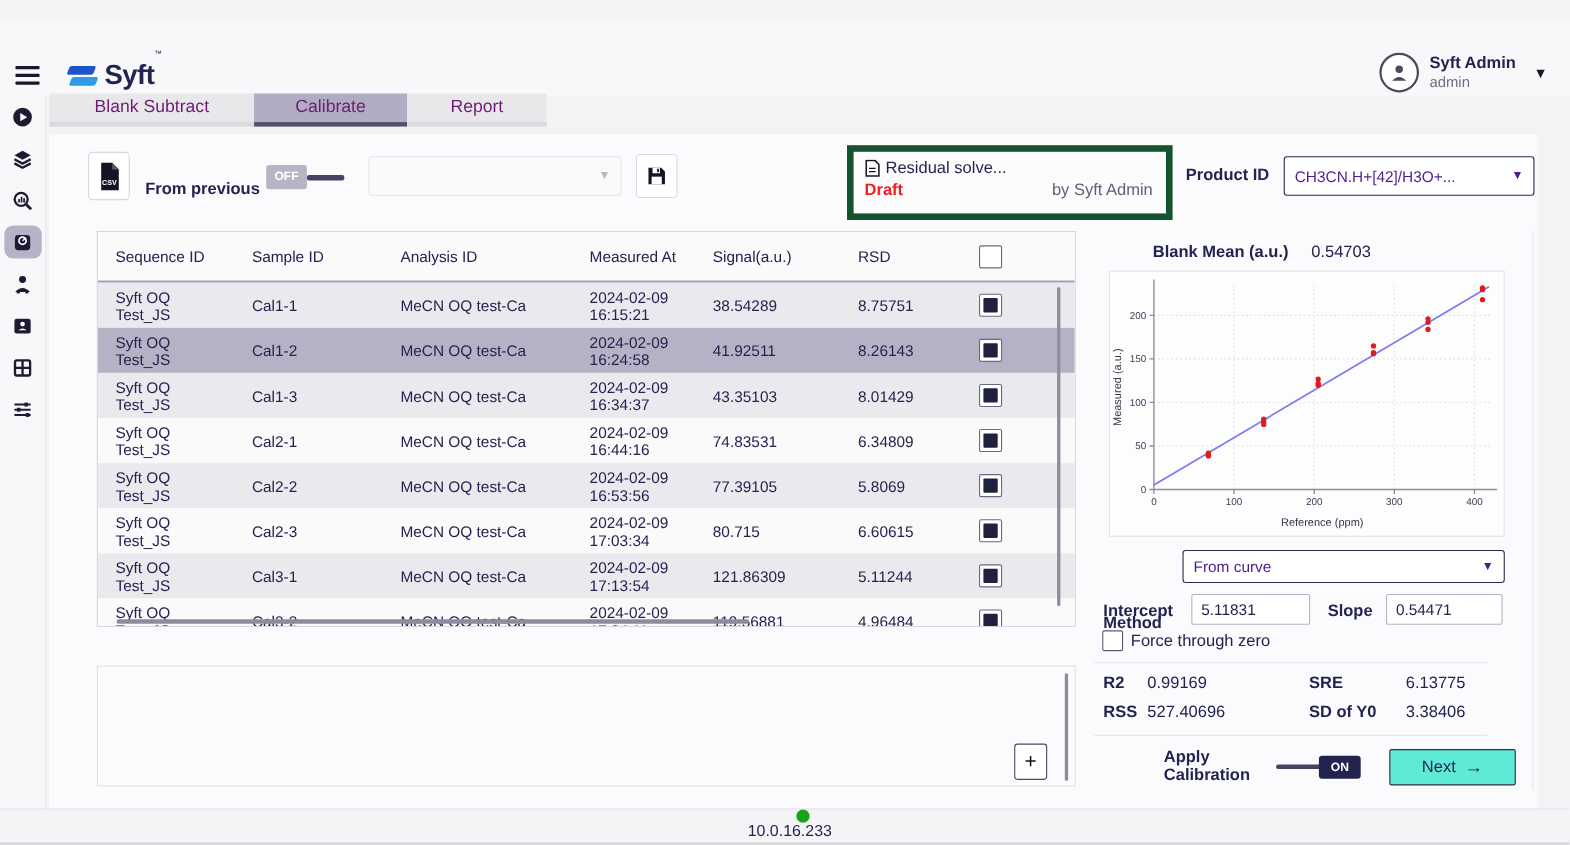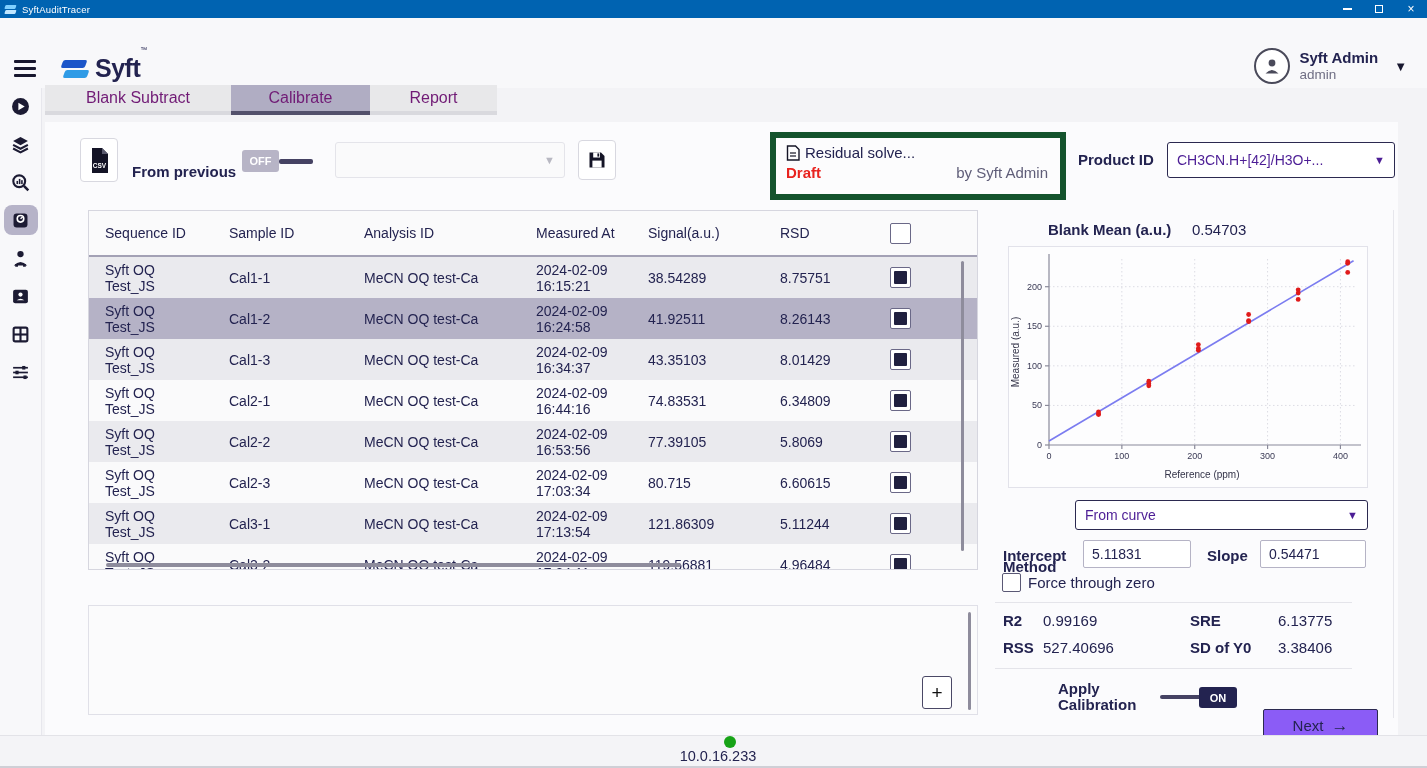--- a/index.html
+++ b/index.html
@@ -86,52 +86,34 @@
   
   .rp-lbl { position:absolute; font-size:15px; font-weight:bold; color:#232350; }
   .rp-val { position:absolute; font-size:15px; color:#232350; }
   .chart-box { position:absolute; left:1008px; top:246px; width:360px; height:242px; background:#fdfdfe; border:1px solid #e2e2ea; }
   .input { position:absolute; background:#fff; border:1px solid #b5b3c5; border-radius:2px; font-size:14px; color:#232350; display:flex; align-items:center; padding-left:8px; cursor:text; }
   .checkbox-empty { position:absolute; width:19px; height:19px; border:1.5px solid #5a5875; border-radius:2px; background:#fff; cursor:pointer; }
   .divider { position:absolute; height:1px; background:#e4e4ea; }
   .stats { position:absolute; left:1003px; top:612px; width:360px; display:grid; grid-template-columns:40px 147px 88px auto; row-gap:10px; font-size:15px; color:#232350; }
   .stats .s-lbl { font-weight:bold; }
   .apply-lbl { position:absolute; left:1058px; top:681px; width:100px; font-size:15px; font-weight:bold; color:#232350; line-height:16px; }
-  .next-btn { position:absolute; left:1263px; top:681px; width:115px; height:33px; background:#8b5cf6; border:1.5px solid #2b2950; border-radius:2px; display:flex; align-items:center; justify-content:center; gap:8px; font-size:15px; color:#232350; cursor:pointer;margin-top:28px; }
+  .next-btn { position:absolute; left:1263px; top:681px; width:115px; height:33px; background:#5eead4; border:1.5px solid #2b2950; border-radius:2px; display:flex; align-items:center; justify-content:center; gap:8px; font-size:15px; color:#232350; cursor:pointer; }
   .next-arrow { font-weight:bold; font-size:17px; }
   .rp-divider-v { position:absolute; left:1393px; top:210px; width:1px; height:508px; background:#e6e6ec; }
 
   
   .statusbar { position:absolute; left:0; top:735px; width:1427px; height:33px; background:#f4f4f7; border-top:1px solid #e3e3e8; border-bottom:2px solid #cfcfd6; display:flex; align-items:center;flex-direction:column; }
   .status-dot { width:12px; height:12px; border-radius:50%; background:#17a317; margin-left:32px; }
   .status-ip { margin-left:9px; font-size:14.5px; color:#232350; }
 </style>
 </head>
 <body>
 
 <div class="app">
 
-  <div class="titlebar">
-    <div class="tb-left">
-      <span class="tb-logo">
-          <i></i>
-          <i></i>
-        </span>
-      <span class="tb-title">SyftAuditTracer</span>
-    </div>
-    <div class="tb-controls" id="winControls">
-        <div class="wc">
-          <span class="wc-min"></span>
-        </div>
-        <div class="wc">
-          <span class="wc-max"></span>
-        </div>
-        <div class="wc">×</div>
-      </div>
-  </div>
 
   <div class="header">
     <div class="hamburger">
         <span></span>
         <span></span>
         <span></span>
       </div>
     <div class="logo">
       <span class="logo-mark">
           <i></i>

